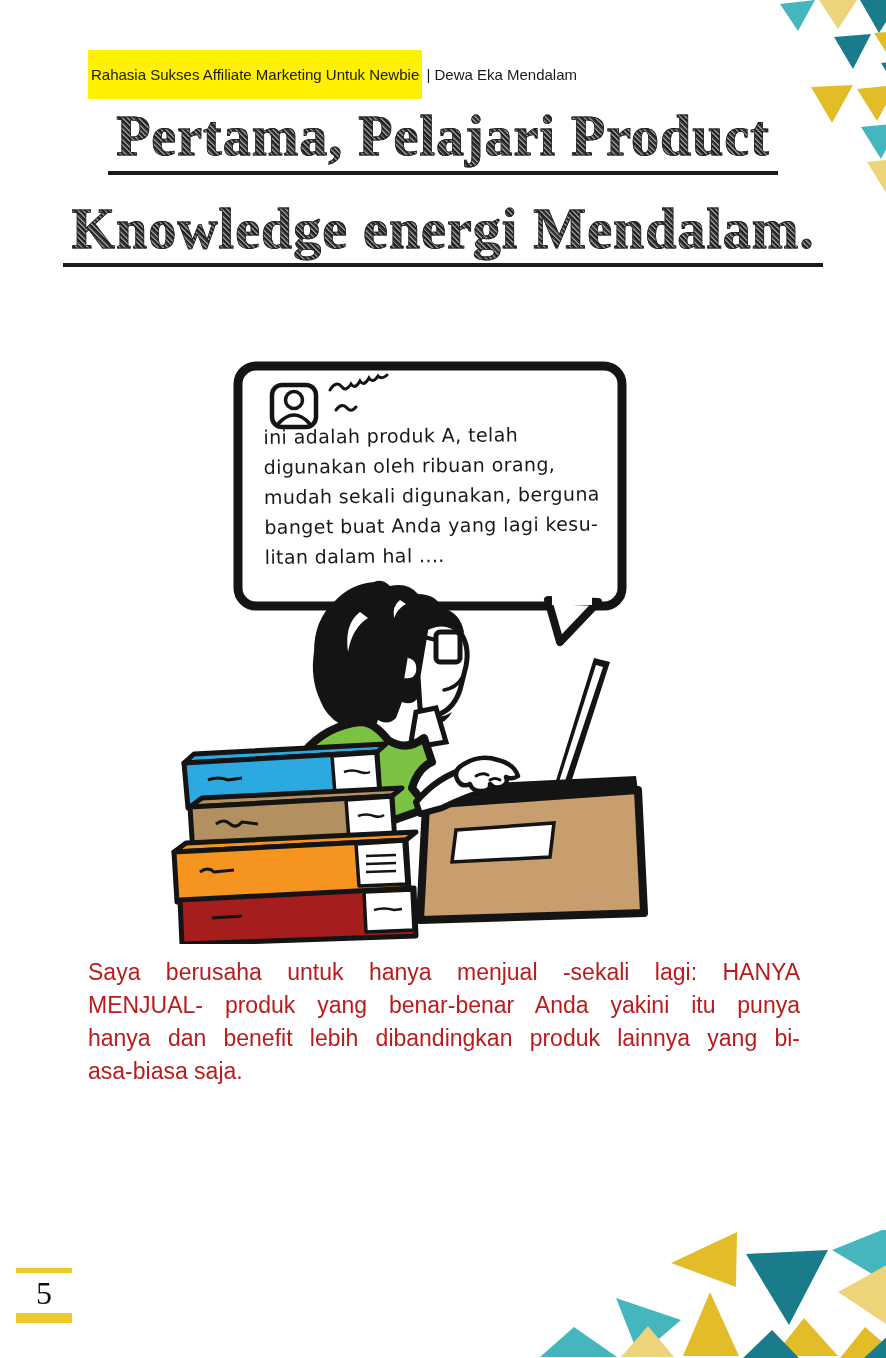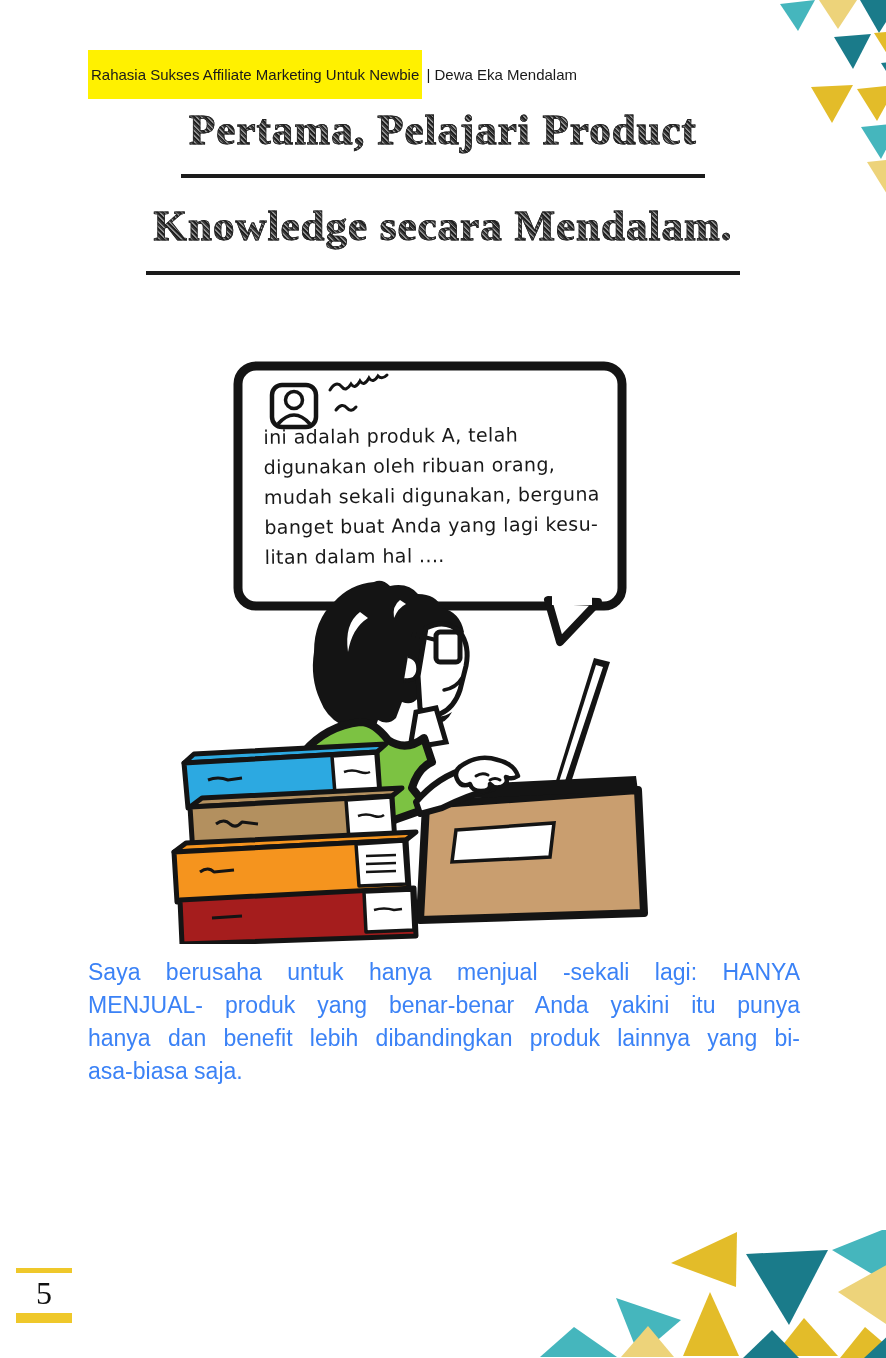--- a/index.html
+++ b/index.html
@@ -16,42 +16,42 @@
     font-family:"Liberation Sans", sans-serif; color:#1a1a1a;
   }
   
   .hdr{position:absolute; left:88px; top:66px; font-size:15px; white-space:nowrap;}
   .hdr .hl{background:var(--highlight,#FFF100); padding:16px 3px;}
   
   .title{position:absolute; left:0; right:0; top:106px; text-align:center;}
   .title-line{
     display:inline-block;
     font-family:"Liberation Serif", serif; font-weight:bold;
-    font-size:43px; letter-spacing:1px; line-height:1.1;
+    font-size:56px; letter-spacing:1px; line-height:1.1;
     color:#2f2f2f;
-    border-bottom:4px solid #1b1b1b; padding:0 8px 21px 8px;
+    border-bottom:4px solid #1b1b1b; padding:0 8px 3px 8px;
   }
   @supports ((-webkit-background-clip:text)){
     .title-line{
       background-image:repeating-linear-gradient(45deg,#1f1f1f 0 1.2px,#8d8d8d 1.2px 2.6px,#3a3a3a 2.6px 3.8px);
       -webkit-background-clip:text; background-clip:text;
       color:transparent; -webkit-text-stroke:0.8px #242424;
     }
   }
   .title .gap{height:24px;}
   
   .illo{position:absolute; left:164px; top:360px; width:500px; height:584px;}
   .illo svg{position:absolute; left:0; top:0;}
   .bubble-text{
     position:absolute; left:100px; top:60px; width:368px;
     font-family:"DejaVu Sans", sans-serif; font-size:19px; line-height:30px;
     color:#191919; letter-spacing:0.4px; transform:rotate(-0.6deg);
   }
   
-  .para{position:absolute; left:88px; width:712px; font-size:23px; line-height:33px; color:#3b82f6;}
+  .para{position:absolute; left:88px; width:712px; font-size:23px; line-height:33px; color:#b91c1c;}
   .para.p1{top:956px;} .para.p2{top:1115px;}
   .jline{text-align:justify; text-align-last:justify;}
   .jline.last-line{text-align-last:left;}
   
   .pagenum{position:absolute; left:16px; top:1268px; width:56px; text-align:center;}
   .pagenum .bar-thin{height:5px; background:var(--bar_yellow,#EFC82A);}
   .pagenum .num{font-family:"Liberation Serif", serif; font-size:32px; line-height:40px; color:#111;}
   .pagenum .bar-thick{height:10px; background:var(--bar_yellow,#EFC82A);}
   
   .tri-tr{position:absolute; right:0; top:0;}
@@ -62,21 +62,21 @@
 
 <div class="page">
 
   <div class="hdr">
     <span class="hl">Rahasia Sukses Affiliate Marketing Untuk Newbie</span><span> | </span><span>Dewa Eka Mendalam</span>
   </div>
 
   <div class="title">
     <span class="title-line">Pertama, Pelajari Product</span>
     <div class="gap"></div>
-    <span class="title-line">Knowledge secara Mendalam.</span>
+    <span class="title-line">Knowledge energi Mendalam.</span>
   </div>
 
   <div class="illo">
     <svg width="500" height="584" viewBox="0 0 500 584">
 
       <g>
         <rect x="74" y="6" width="384" height="240" rx="18" fill="#ffffff" stroke="#141414" stroke-width="9"></rect>
         <path d="M 384 240 L 434 242 L 396 282 Z" fill="#ffffff" stroke="#141414" stroke-width="8" stroke-linejoin="round"></path>
         <rect x="388" y="234" width="40" height="11" fill="#ffffff"></rect>
       </g>

